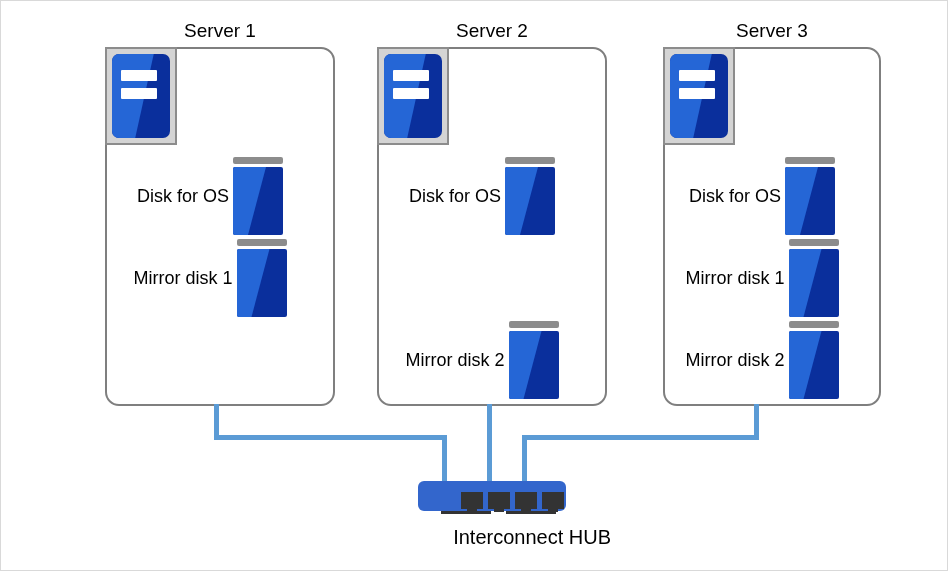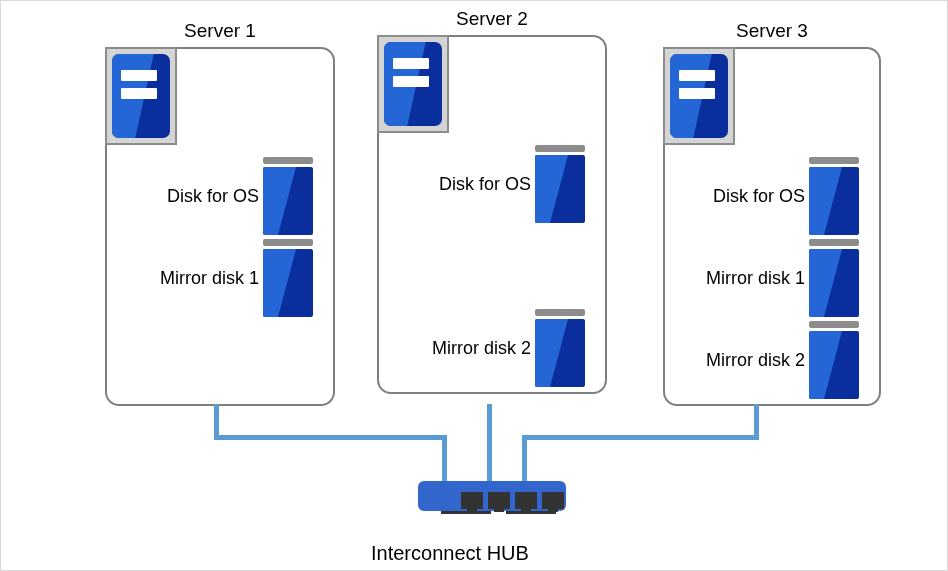--- a/index.html
+++ b/index.html
@@ -77,21 +77,21 @@
     border-radius: 1px;
   }
   .server-bar.b1 { top: 19%; }
   .server-bar.b2 { top: 41%; }
 
   
   .disk-row {
     position: absolute;
     display: flex;
     align-items: center;
-    justify-content: flex-end;
+    justify-content: center;
     gap: 4px;
   }
   .disk-label {
     font-size: 18px;
     color: #000000;
     white-space: nowrap;
     line-height: 1;
   }
   .disk-icon {
     position: relative;
@@ -155,26 +155,25 @@
     height: 4px;
     background: #333333;
   }
   .hub-foot {
     position: absolute;
     height: 7px;
     background: #333333;
   }
   .hub-label {
     position: absolute;
-    text-align: left;
+    text-align: right;
     font-size: 20px;
     color: #000000;
     white-space: nowrap;
     line-height: 1;
-    margin-top: 16px;
   }
 </style>
 </head>
 <body>
 
 <div id="canvas">
 
   <div class="server-group" style="left:104px; top:20px; width:230px; height:385px;">
     <div class="server-title">Server 1</div>
 
@@ -199,21 +198,21 @@
         <span class="disk-label">Mirror disk 1</span>
         <span class="disk-icon">
           <span class="disk-cap"></span>
           <span class="disk-body"></span>
         </span>
       </div>
 
     </div>
   </div>
 
-  <div class="server-group" style="left:376px; top:8px; width:230px; height:385px;">
+  <div class="server-group" style="left:376px; top:20px; width:230px; height:385px;">
     <div class="server-title">Server 2</div>
 
     <div class="server-box" style="top:26px; width:230px; height:359px;">
 
       <div class="server-icon" style="left:-2px; top:-2px; width:72px; height:98px;">
         <div class="server-icon-body">
           <div class="server-bar b1"></div>
           <div class="server-bar b2"></div>
         </div>
       </div>

